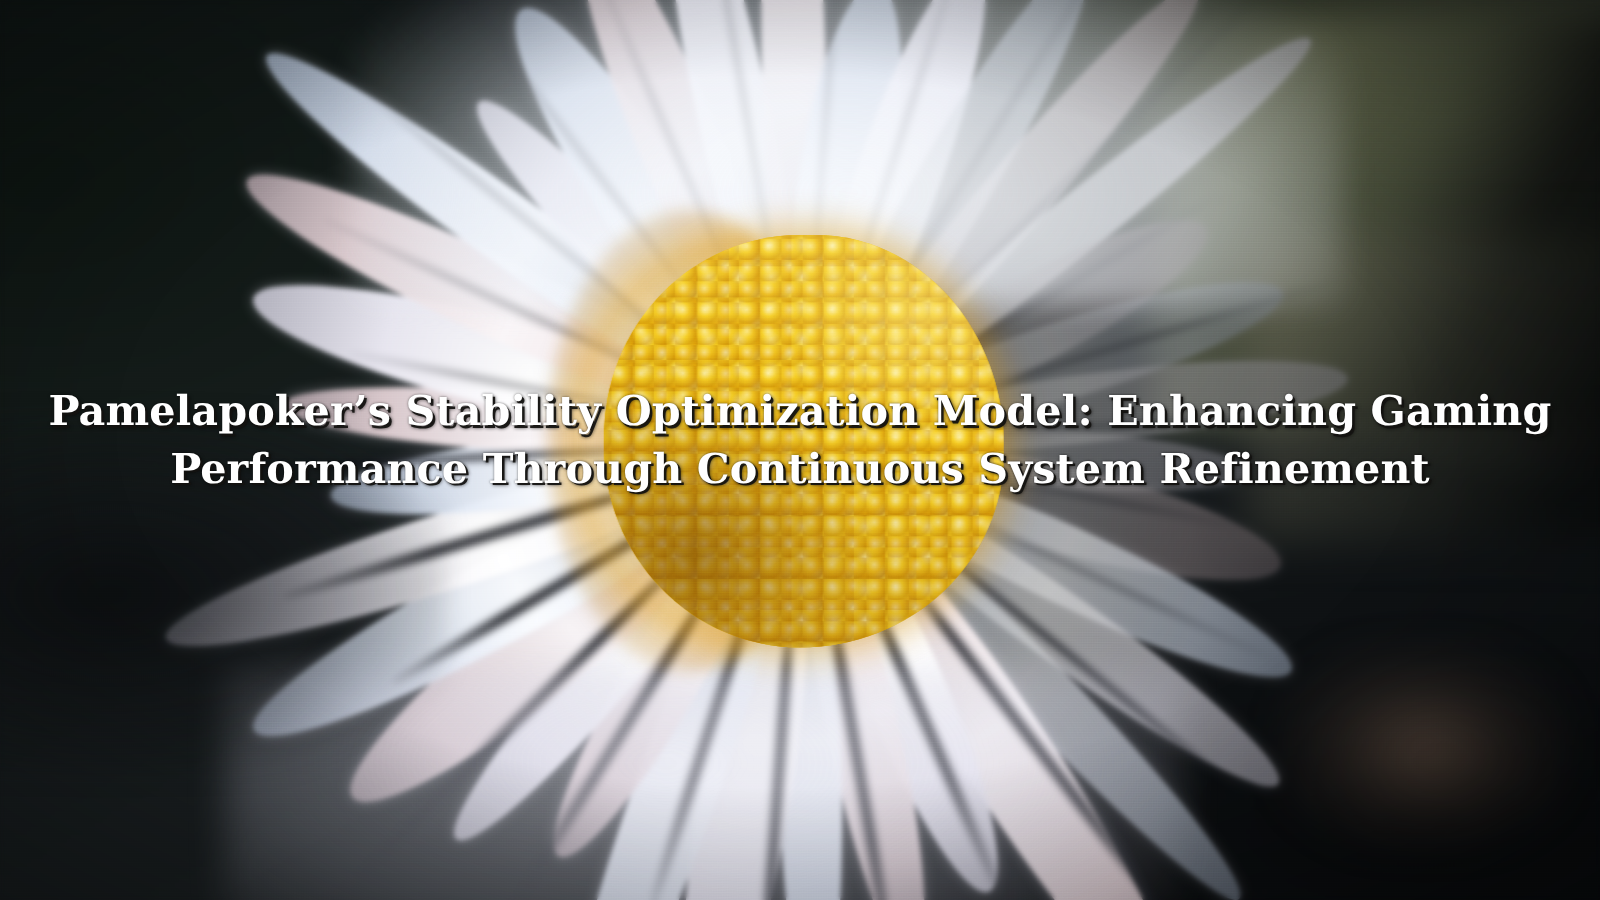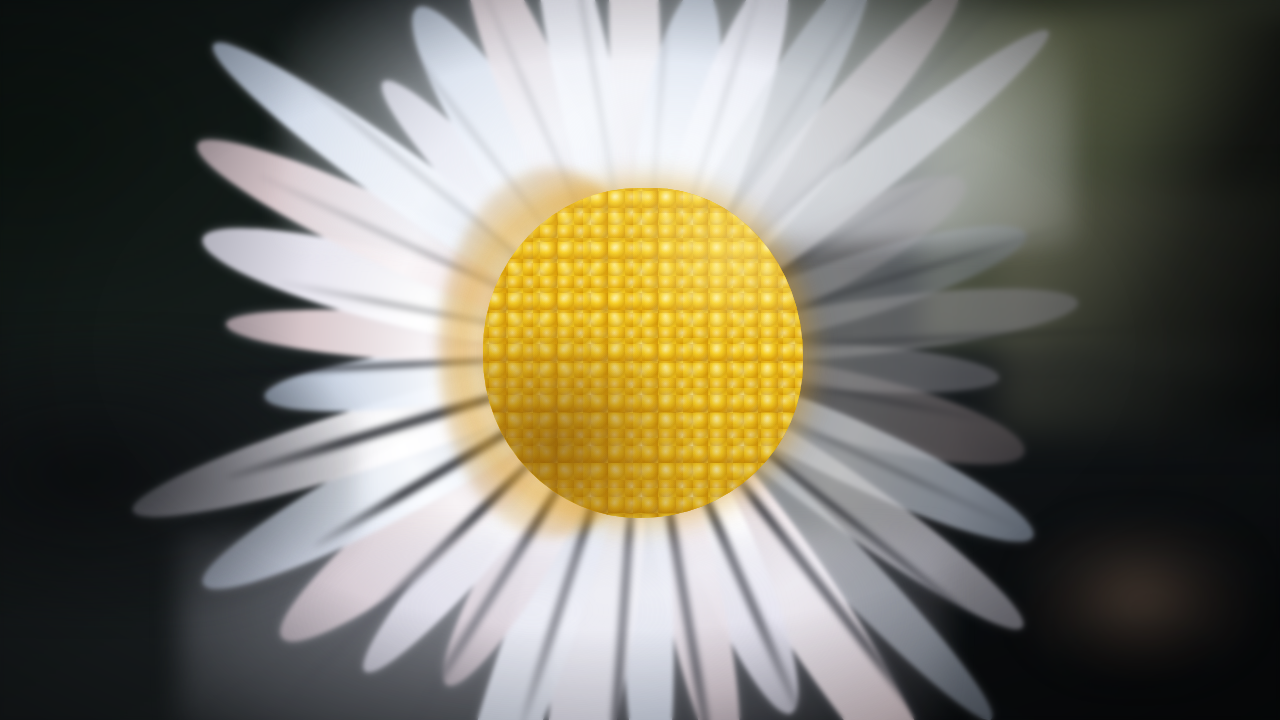--- a/index.html
+++ b/index.html
@@ -393,14 +393,17 @@
       <div class="florets"></div>
       <div class="florets-2"></div>
       <div class="disc-shade"></div>
       <div class="disc-soft"></div>
     </div>
 
     <div class="vignette"></div>
     <div class="grain"></div>
   </div>
 
+  <div class="title-wrap">
+    <h1 class="hero-title">Pamelapoker’s Stability Optimization Model: Enhancing Gaming Performance Through Continuous System Refinement</h1>
+  </div>
 
 </div>
 
 </body></html>

